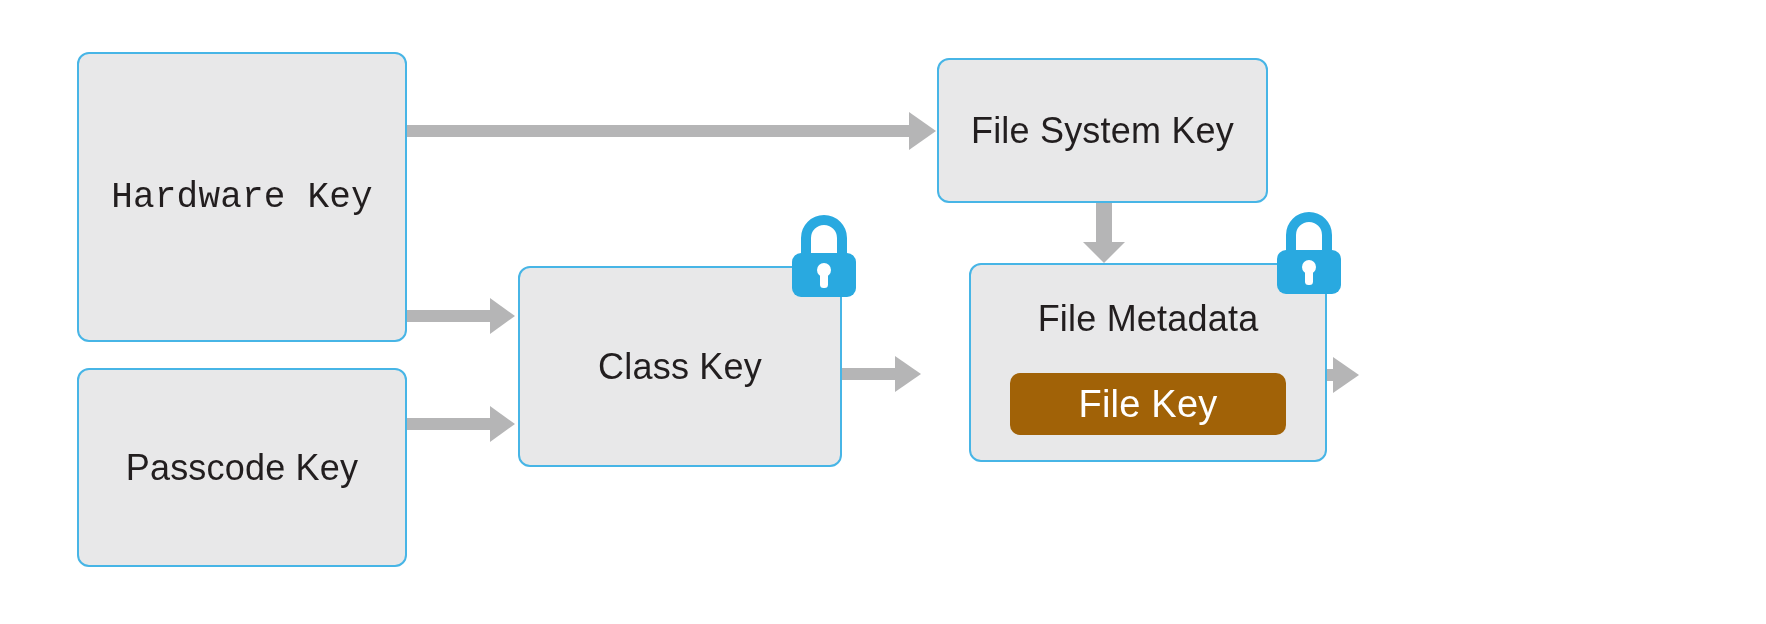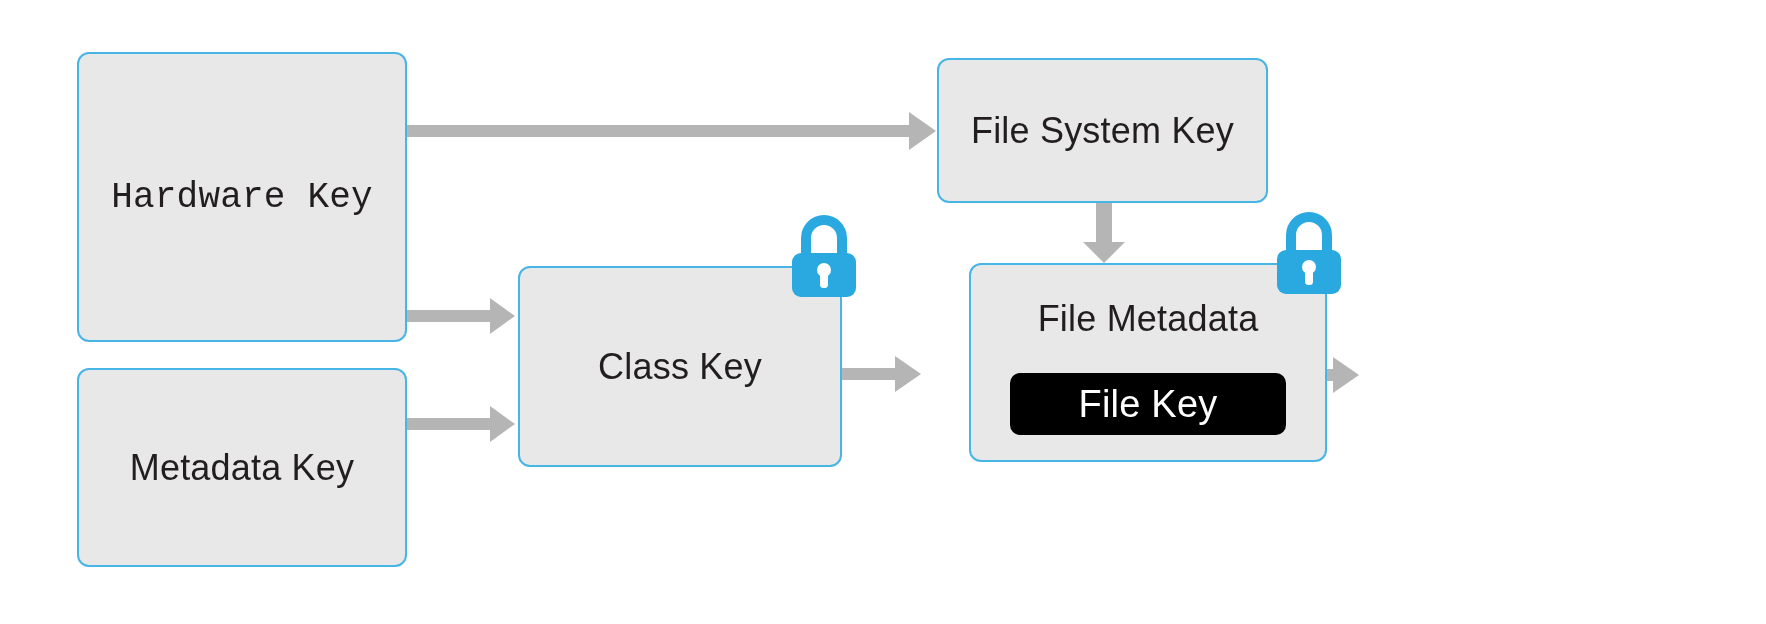--- a/index.html
+++ b/index.html
@@ -20,21 +20,21 @@
   .class-key{left:518px;top:266px;width:324px;height:201px;}
   .file-system-key{left:937px;top:58px;width:331px;height:145px;}
   .file-metadata{left:925px;top:263px;width:358px;height:199px;display:block;margin-left:44px;}
   .file-contents{left:1363px;top:265px;width:332px;height:200px;}
   .fm-label{
     position:absolute;left:0;top:0;width:100%;height:108px;
     display:flex;align-items:center;justify-content:center;
   }
   .file-key-btn{
     position:absolute;left:50%;top:108px;transform:translateX(-50%);
-    width:276px;height:62px;border-radius:10px;background:#000000;
+    width:276px;height:62px;border-radius:10px;background:#a16207;
     display:flex;align-items:center;justify-content:center;
     color:#ffffff;font-size:38px;
   }
   .lock{position:absolute;top:-55px;right:-16px;width:64px;height:84px;z-index:2;}
 </style>
 </head>
 <body>
 
 <div class="canvas">
 
@@ -63,21 +63,21 @@
       <rect x="1283" y="369" width="50" height="12"></rect>
       <polygon points="1333,357 1333,393 1359,375"></polygon>
     </g>
   </svg>
 
   <div class="box hardware-key">
     <span class="label">Hardware Key</span>
   </div>
 
   <div class="box passcode-key">
-    <span class="label">Metadata Key</span>
+    <span class="label">Passcode Key</span>
   </div>
 
   <div class="box class-key">
     <span class="label">Class Key</span>
     <svg class="lock" viewBox="0 0 64 84">
       <path d="M14 48 V25 A18 18 0 0 1 50 25 V48" fill="none" stroke="#29a9e0" stroke-width="10"></path>
       <rect x="0" y="40" width="64" height="44" rx="9" fill="#29a9e0"></rect>
       <circle cx="32" cy="57" r="7" fill="#ffffff"></circle>
       <rect x="28" y="58" width="8" height="17" rx="3.5" fill="#ffffff"></rect>
     </svg>

